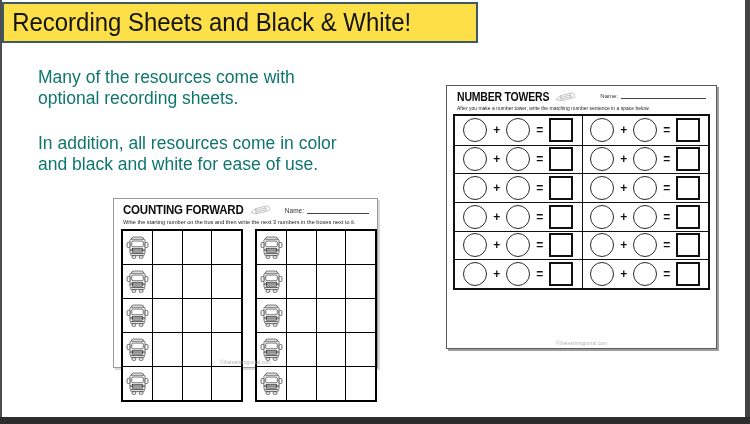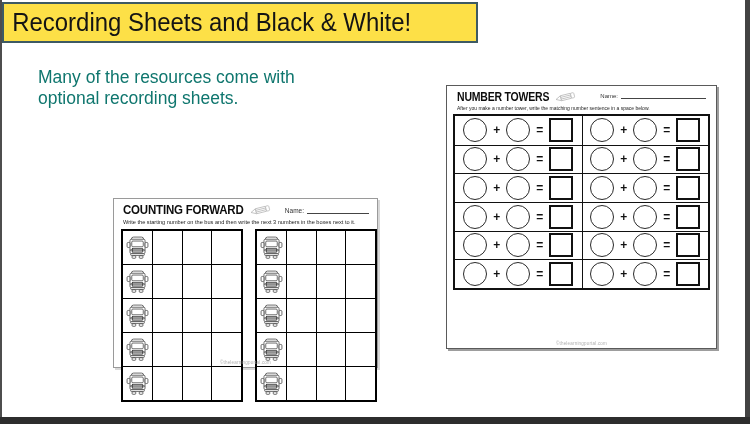--- a/index.html
+++ b/index.html
@@ -71,20 +71,22 @@
 
 <div class="slide">
 
   <div class="banner" style="background: #fde047; border-color: rgb(61, 90, 99);">
     <span class="banner-text">Recording Sheets and Black &amp; White!</span>
   </div>
 
   <div class="intro">
     <p>Many of the resources come with
 optional recording sheets.</p>
+    <p>In addition, all resources come in color
+and black and white for ease of use.</p>
   </div>
 
   <div class="sheet cf">
     <div class="sheet-header">
       <span class="sheet-title">COUNTING FORWARD</span>
       <svg class="pencil" width="22" height="10" viewBox="0 0 30 12" fill="#fff" stroke="#b5b5b5" stroke-width="1">
         <polygon points="1,6 8,2.5 8,9.5"></polygon>
         <rect x="8" y="2.5" width="14" height="7"></rect>
         <line x1="8" y1="4.8" x2="22" y2="4.8"></line>
         <line x1="8" y1="7.2" x2="22" y2="7.2"></line>

